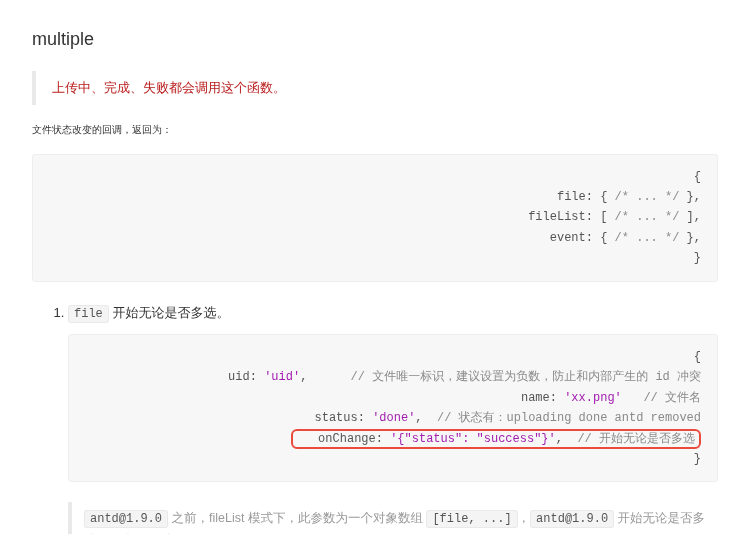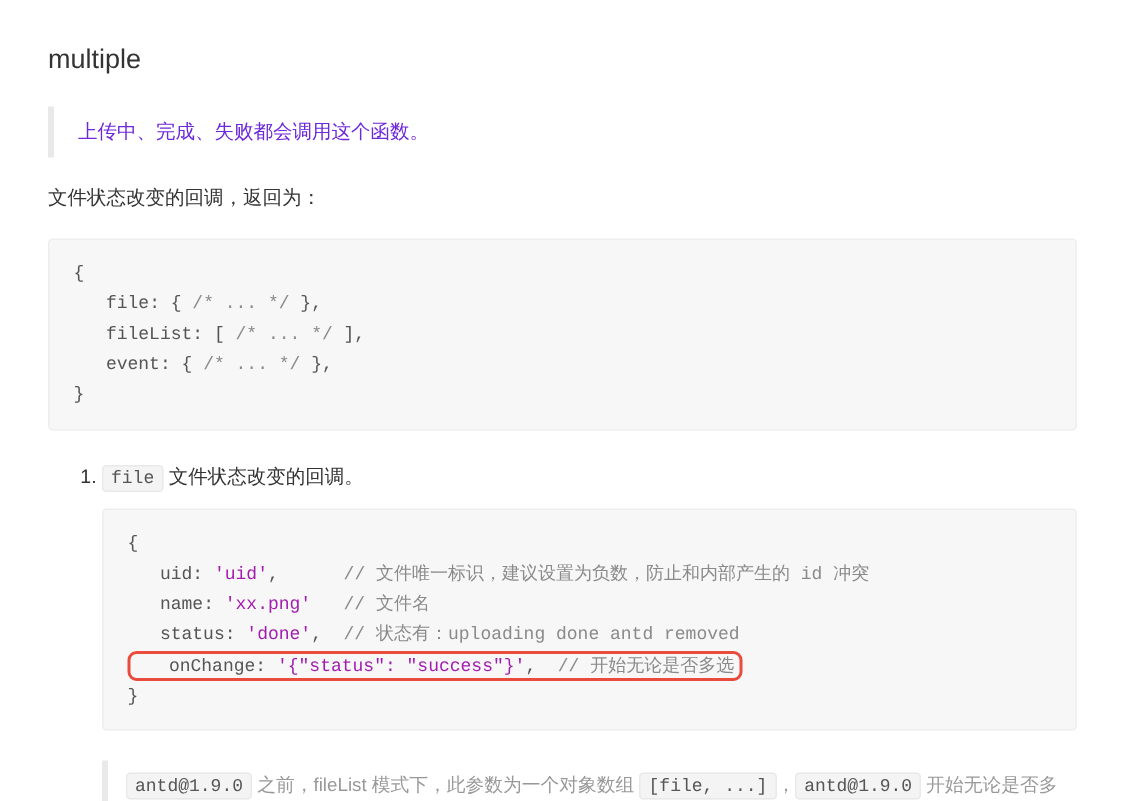--- a/index.html
+++ b/index.html
@@ -15,40 +15,41 @@
   h3 {
     font-size: 18px;
     font-weight: 500;
     margin: 0 0 16px 0;
     color: #333;
   }
   .blockquote {
     border-left: 4px solid #e9e9e9;
     padding: 6px 0 6px 16px;
     margin: 0 0 16px 0;
-    color: #6d28d9;
+    color: #b91c1c;
     font-size: 13px;
   }
   .paragraph {
     margin: 0 0 16px 0;
     color: #333;
-    font-size: 13px;
+    font-size: 10px;
   }
   .code-block {
     background: #f7f7f7;
     border: 1px solid #eee;
     border-radius: 3px;
     padding: 12px 16px;
     margin: 0 0 20px 0;
     font-family: Consolas, Menlo, "Courier New", monospace;
     font-size: 12px;
     color: #555;
     line-height: 1.7;
     white-space: pre;
     overflow-x: auto;
+    text-align: right;
   }
   .code-block .punct { color: #555; }
   .code-block .string { color: #a21caf; }
   .code-block .comment { color: #8a8a8a; }
   .code-block .prop { color: #555; }
   ol.doc-list {
     padding-left: 36px;
     margin: 0;
   }
   ol.doc-list > li {
@@ -92,21 +93,21 @@
 <p class="paragraph">文件状态改变的回调，返回为：</p>
 
 <div class="code-block"><span class="punct">{</span>
 <span class="prop">   file</span><span class="punct">: { </span><span class="comment">/* ... */</span><span class="punct"> },</span>
 <span class="prop">   fileList</span><span class="punct">: [ </span><span class="comment">/* ... */</span><span class="punct"> ],</span>
 <span class="prop">   event</span><span class="punct">: { </span><span class="comment">/* ... */</span><span class="punct"> },</span>
 <span class="punct">}</span></div>
 
 <ol class="doc-list">
   <li>
-    <code class="inline">file</code><span> 文件状态改变的回调。</span>
+    <code class="inline">file</code><span> 开始无论是否多选。</span>
 
     <div class="nested-block">
       <div class="code-block"><span class="punct">{</span>
 <span class="prop">   uid</span><span class="punct">: </span><span class="string">'uid'</span><span class="punct">,      </span><span class="comment">// 文件唯一标识，建议设置为负数，防止和内部产生的 id 冲突</span>
 <span class="prop">   name</span><span class="punct">: </span><span class="string">'xx.png'</span><span class="punct">   </span><span class="comment">// 文件名</span>
 <span class="prop">   status</span><span class="punct">: </span><span class="string">'done'</span><span class="punct">,  </span><span class="comment">// 状态有：uploading done antd removed</span>
 <span class="highlight-box"><span class="prop">   onChange</span><span class="punct">: </span><span class="string">'{"status": "success"}'</span><span class="punct">,  </span><span class="comment">// 开始无论是否多选</span></span>
 <span class="punct">}</span></div>
 
       <div class="nested-quote">

